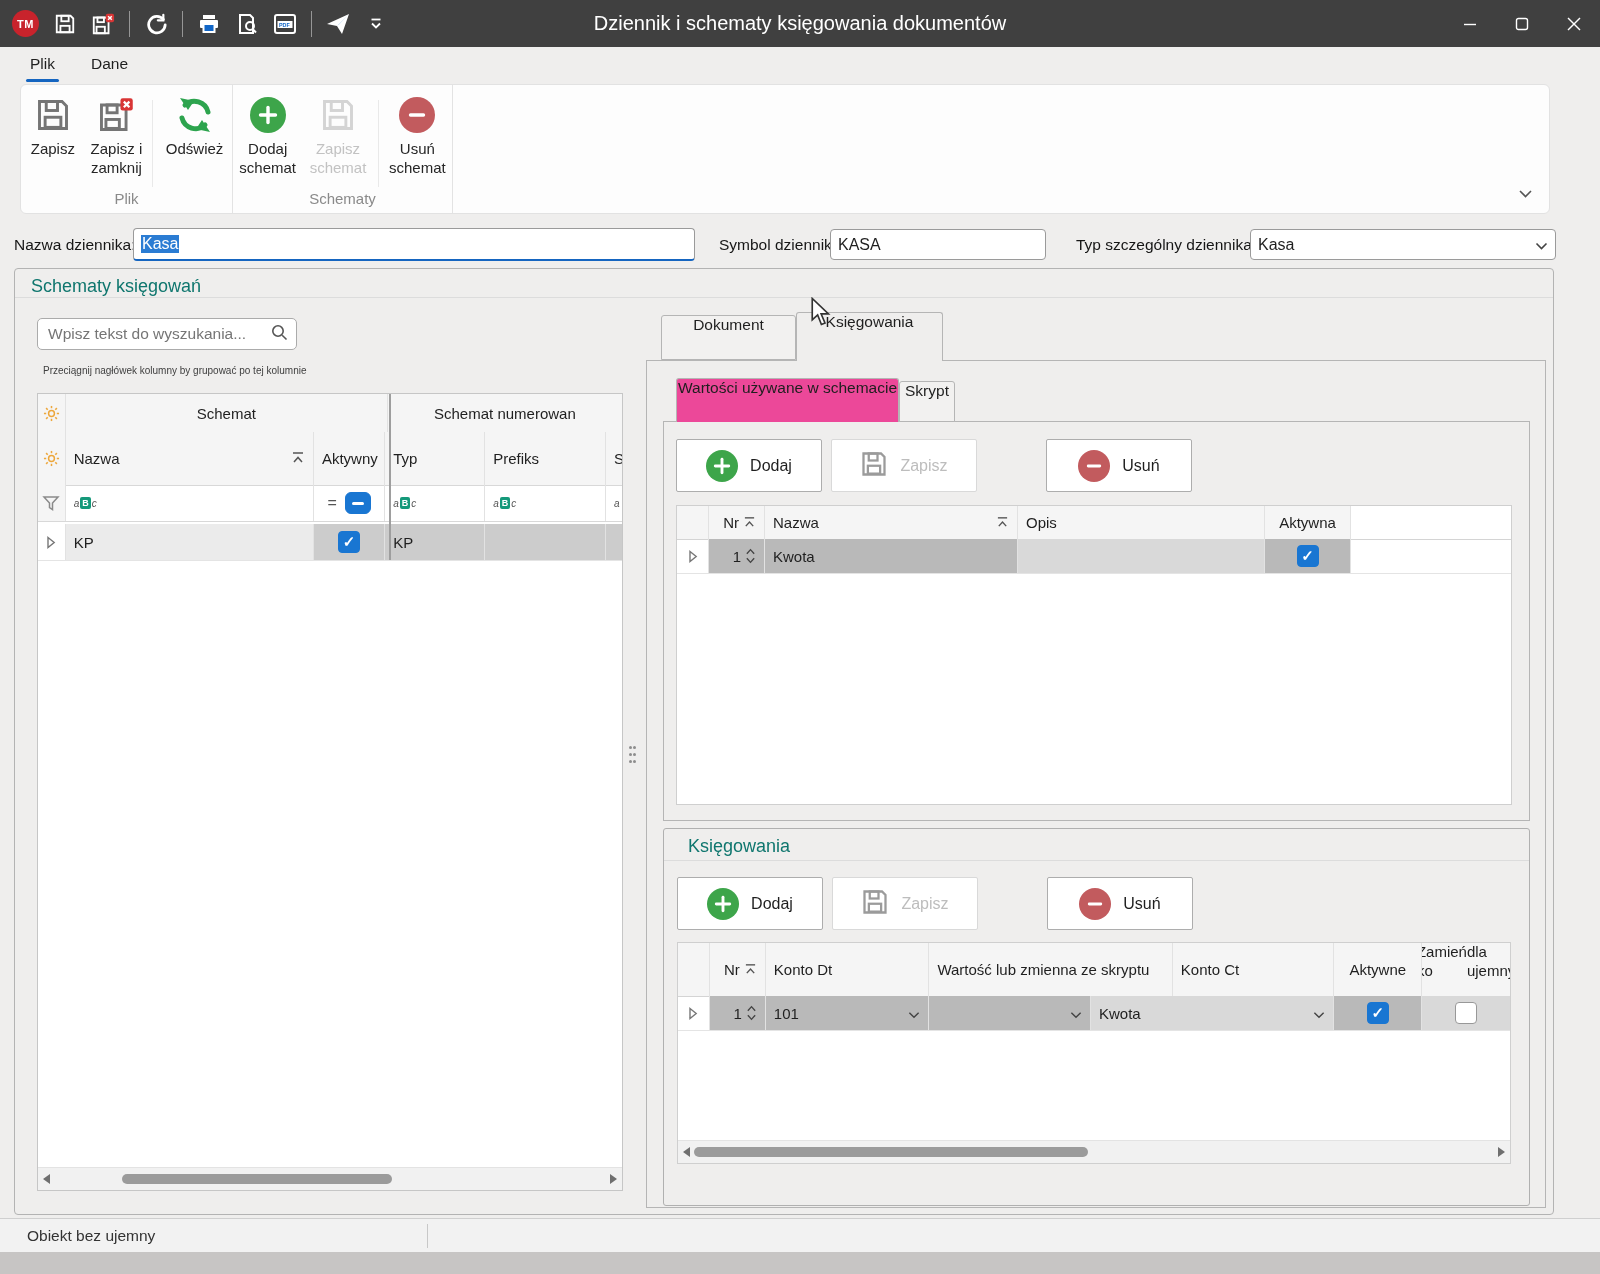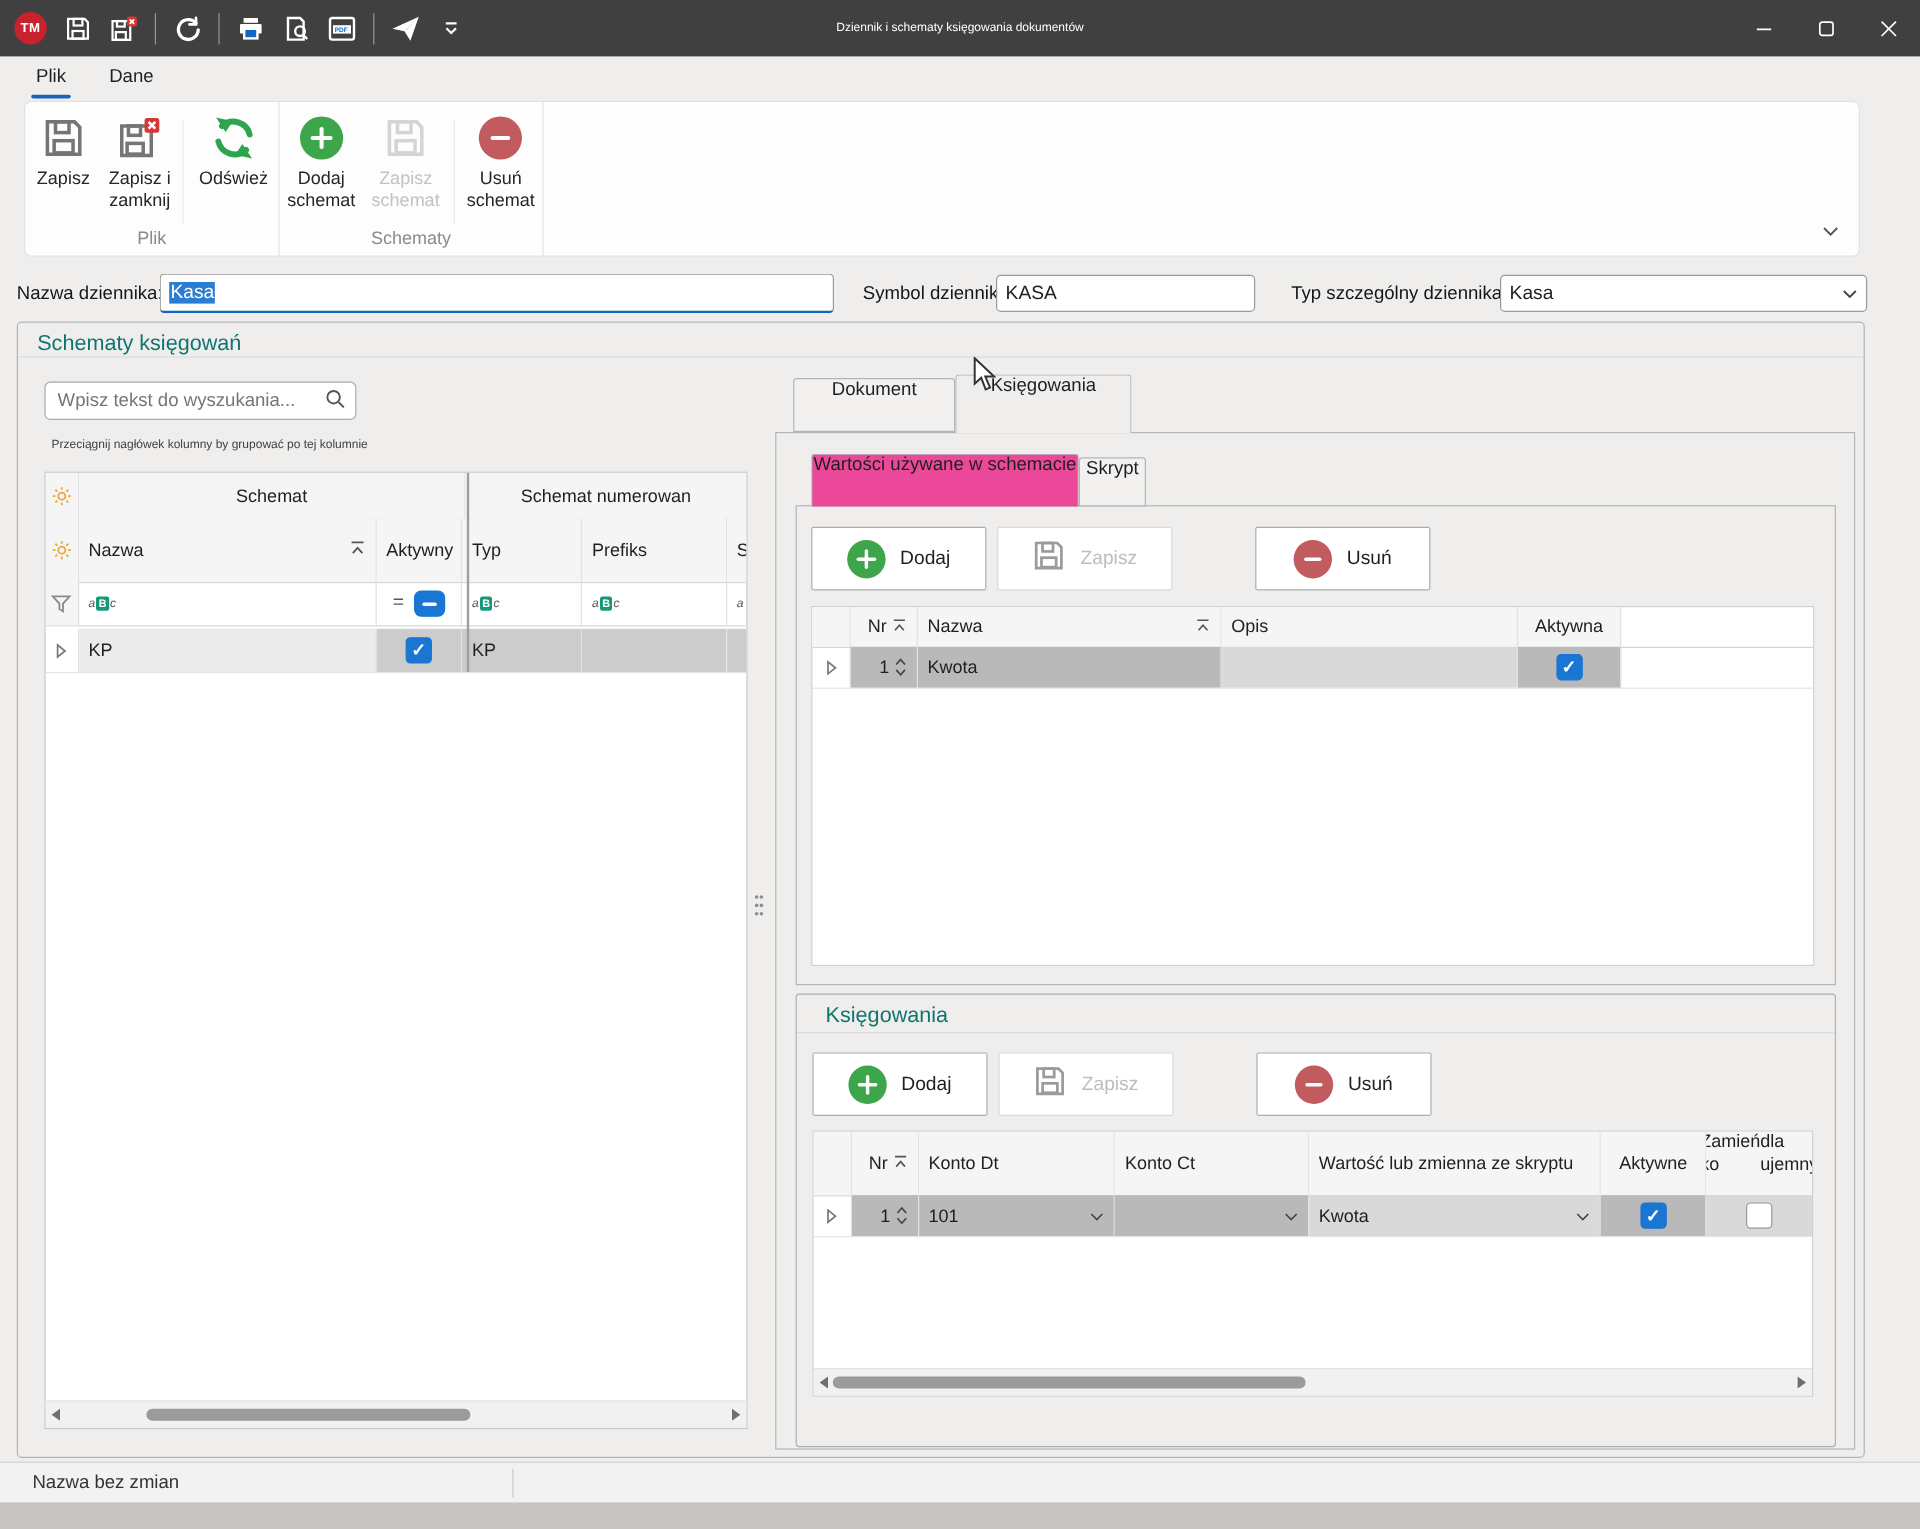--- a/index.html
+++ b/index.html
@@ -7,21 +7,21 @@
        font-family:"Liberation Sans",sans-serif;overflow:hidden;color:#1f1f1f}
 
   
   #titlebar{position:absolute;left:0;top:0;width:1600px;height:47px;background:#404040;
             display:flex;align-items:center;color:#fff}
   .qat{display:flex;align-items:center;gap:14px;padding-left:12px}
   .logo{width:27px;height:27px;border-radius:50%;background:#c8232c;display:flex;align-items:center;
         justify-content:center;font-size:11px;font-weight:bold;letter-spacing:.5px}
   .ticon{width:24px;height:24px;display:flex;align-items:center;justify-content:center}
   .tsep{width:1px;height:26px;background:rgba(255,255,255,.45)}
-  #win-title{position:absolute;left:0;right:0;text-align:center;font-size:10px;pointer-events:none}
+  #win-title{position:absolute;left:0;right:0;text-align:center;font-size:20px;pointer-events:none}
   .winbtns{margin-left:auto;display:flex;height:47px}
   .winbtn{width:52px;height:47px;display:flex;align-items:center;justify-content:center}
 
   
   #ribbon-tabs{position:absolute;left:22px;top:51px;display:flex;gap:20px;font-size:15.5px}
   .rtab{padding:4px 8px 9px 8px;position:relative}
   .rtab.active::after{content:"";position:absolute;left:4px;right:4px;bottom:0;height:3px;
                       background:#1565c0;border-radius:2px}
   #ribbon-panel{position:absolute;left:20px;top:84px;width:1528px;height:128px;background:#fdfdfd;
                 border:1px solid #e2e2e2;border-radius:6px;display:flex}
@@ -616,25 +616,25 @@
             <span>Nr</span>
             <span style="margin-left:4px">
               <svg width="13" height="12" viewBox="0 0 14 13" fill="none" stroke="#555" stroke-width="1.5">
                   <line x1="2" y1="2" x2="12" y2="2"></line>
                   <path d="M3 11l4-4.5 4 4.5"></path>
                 </svg></span>
             </div>
           <div class="gcell hbg" style="width:164px">
             <span>Konto Dt</span>
             </div>
+          <div class="gcell hbg" style="width:244px">
+            <span>Wartość lub zmienna ze skryptu</span>
+            </div>
           <div class="gcell hbg" style="width:162px">
             <span>Konto Ct</span>
-            </div>
-          <div class="gcell hbg" style="width:244px">
-            <span>Wartość lub zmienna ze skryptu</span>
             </div>
           <div class="gcell hbg" style="width:88px;justify-content:center">
             <span>Aktywne</span>
             </div>
           <div class="gcell hbg hdr2" style="width:88px;border-right:none;flex-direction:row;align-items:flex-start;justify-content:center">
             <span>Zamień ko</span>
             <span>dla ujemny</span>
             </div>
         </div>
         <div class="grow r-data">
@@ -694,21 +694,21 @@
                 <polygon points="1,0 1,10 8,5" fill="#6f6f6f"></polygon>
               </svg>
             </span>
         </div>
       </div>
     </div>
   </div>
 </div>
 
 <div id="statusbar">
-  <span style="padding-left:27px">Nazwa bez zmian</span>
+  <span style="padding-left:27px">Obiekt bez ujemny</span>
   <span class="sdiv"></span>
 </div>
 <div id="bottomstrip"></div>
 
 <span id="cursor">
   <svg width="21" height="30" viewBox="0 0 14 20">
       <path d="M1.5 1L1.5 15.2L5.1 11.9L7.6 18.3L10 17.3L7.4 11.2L12.3 11.2Z" fill="#fff" stroke="#333" stroke-width="1.1"></path>
     </svg>
 </span>
 

